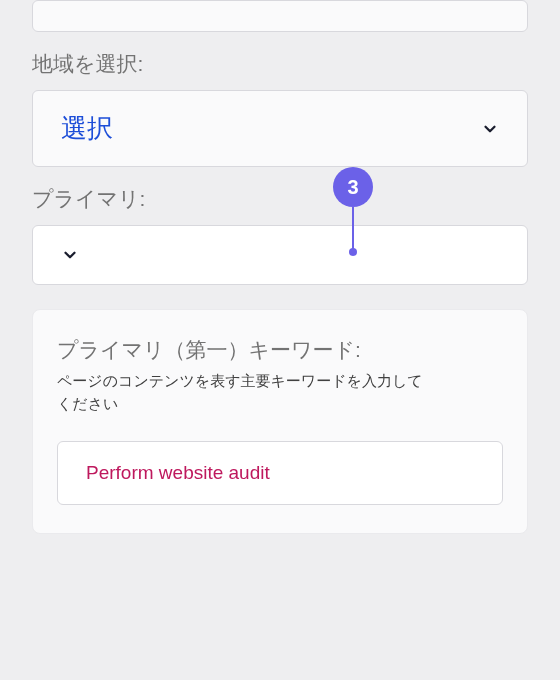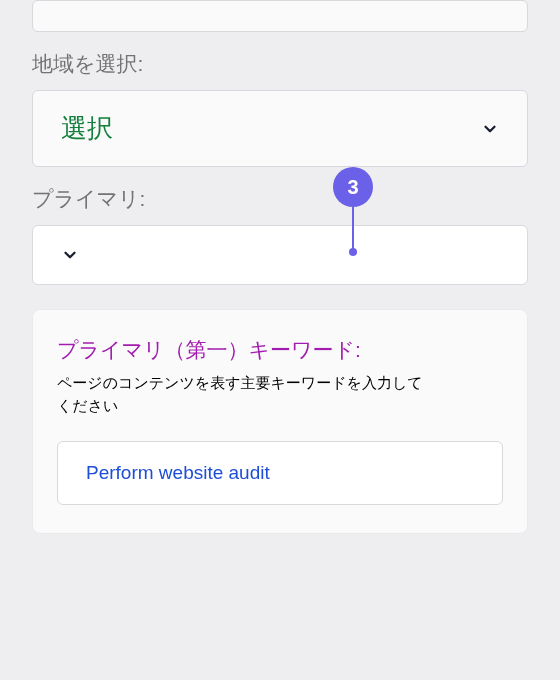--- a/index.html
+++ b/index.html
@@ -41,21 +41,21 @@
     align-items: center;
     justify-content: space-between;
     cursor: pointer;
   }
   .select-box.white {
     background: #ffffff;
   }
   .select-value {
     font-size: 26px;
     font-weight: 500;
-    color: #15803d;
+    color: #1d4ed8;
   }
   .chevron {
     width: 18px;
     height: 18px;
     flex-shrink: 0;
   }
   .chevron svg {
     display: block;
   }
   .badge-wrap {
@@ -94,38 +94,39 @@
   .card {
     margin-top: 24px;
     background: #fafafb;
     border: 1px solid #eaeaed;
     border-radius: 8px;
     padding: 26px 24px 28px 24px;
   }
   .card-title {
     font-size: 21px;
     font-weight: 500;
-    color: #a21caf;
+    color: #737373;
     margin-bottom: 8px;
   }
   .card-desc {
     font-size: 15px;
-    color: #000000;
+    color: #404040;
     line-height: 1.5;
     margin-bottom: 24px;
     max-width: 380px;
+    font-family: Liberation Mono, monospace;
   }
   .keyword-input {
     width: 100%;
     background: #ffffff;
     border: 1px solid #d8d8dd;
     border-radius: 6px;
     padding: 20px 28px;
     font-size: 19px;
-    color: #1d4ed8;
+    color: #be185d;
     font-family: inherit;
     outline: none;
   }
 </style>
 </head>
 <body>
 
 <div class="input-box"></div>
 
 <div class="label">地域を選択:</div>

